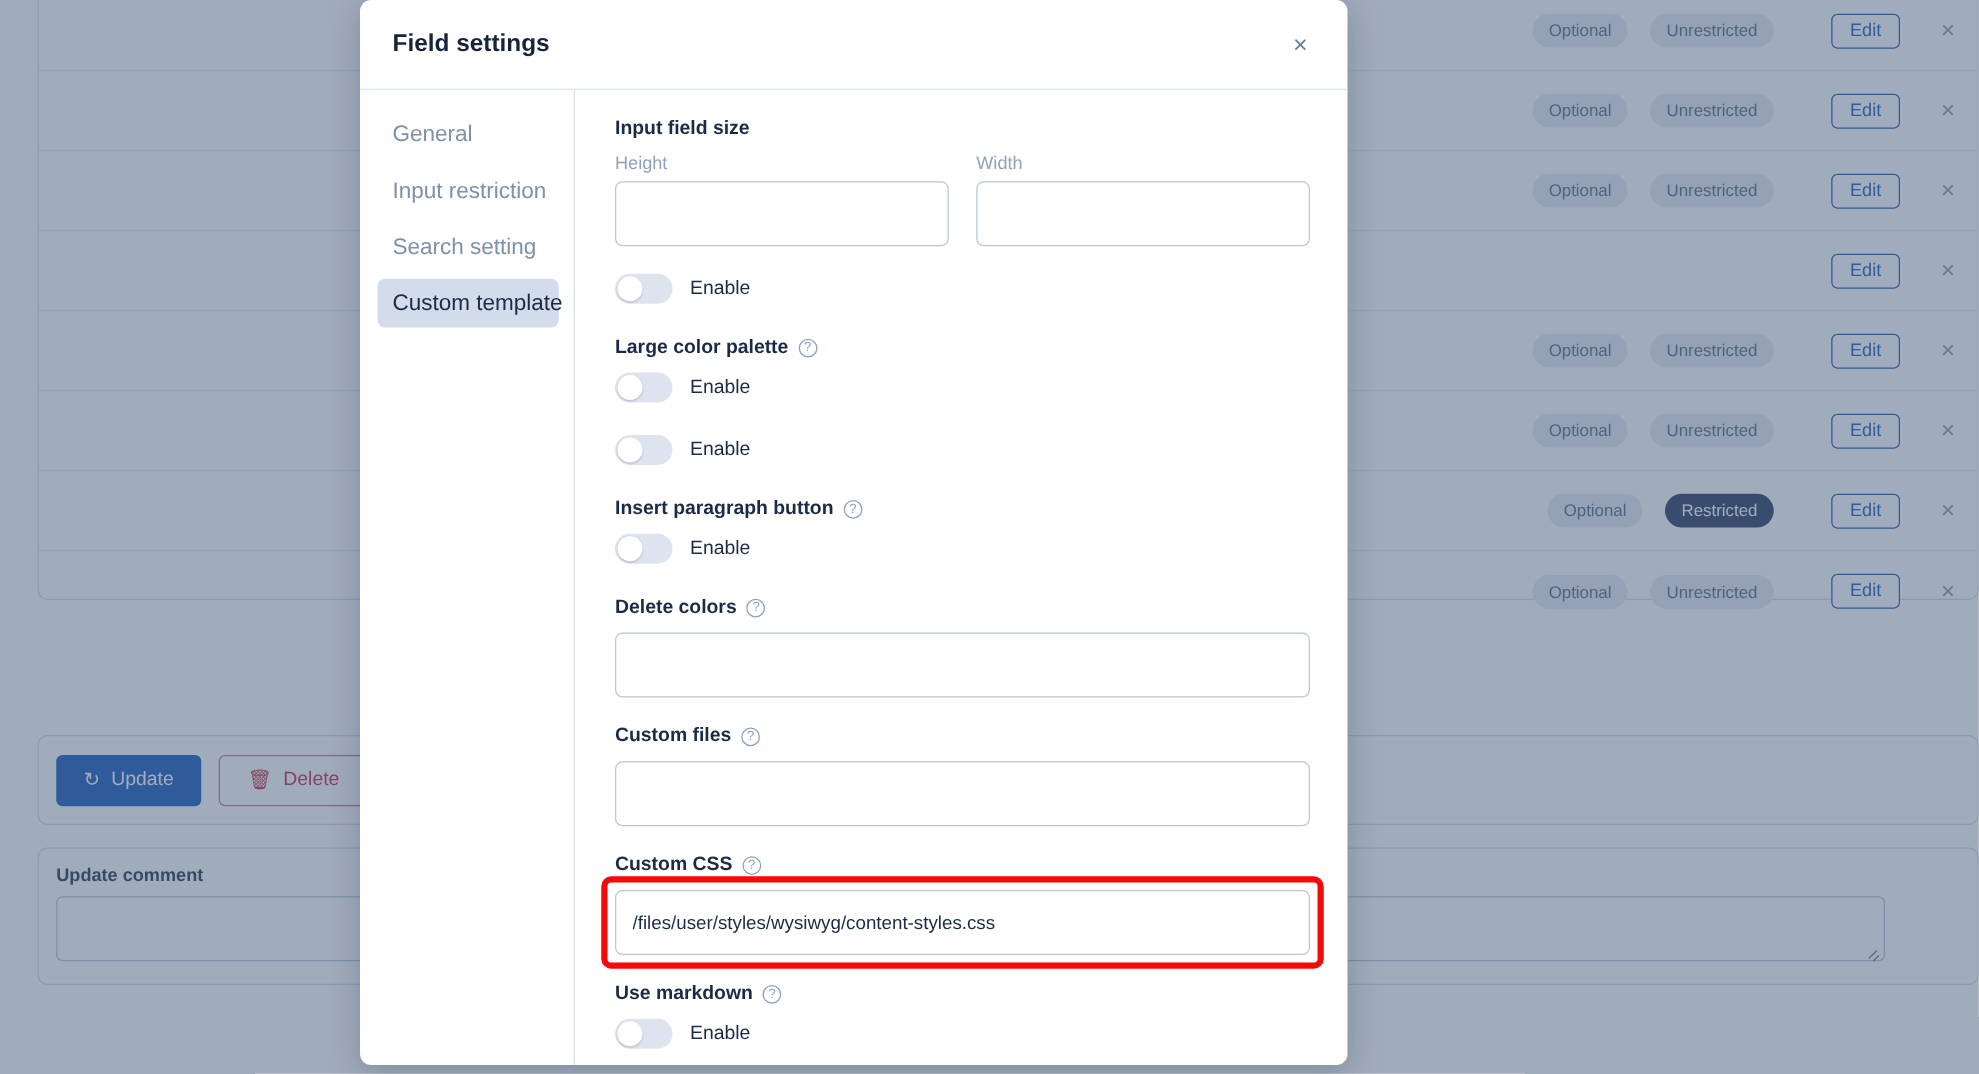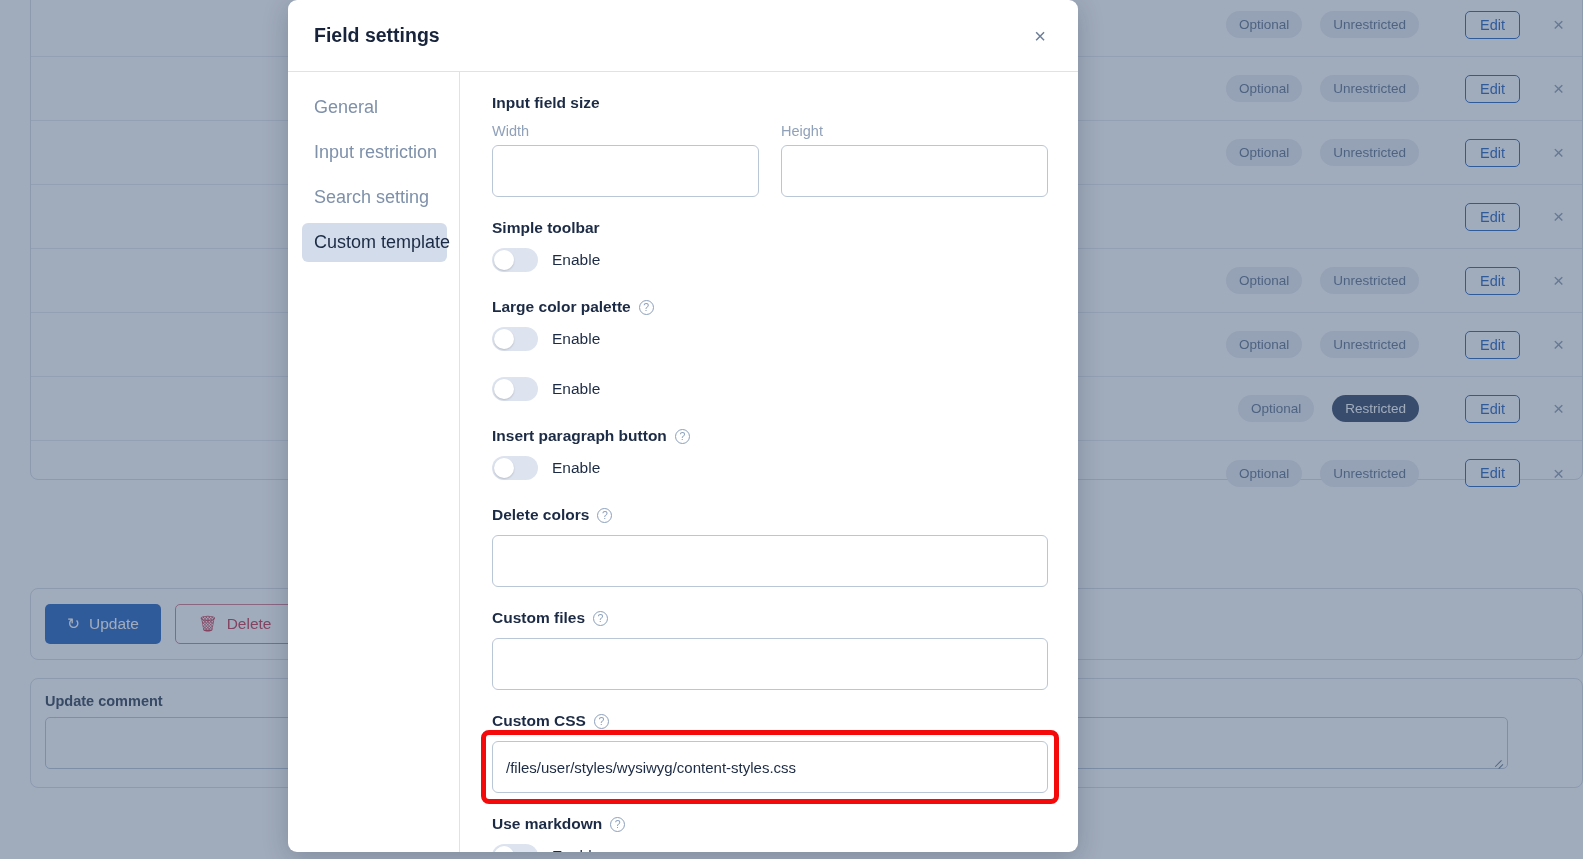--- a/index.html
+++ b/index.html
@@ -387,69 +387,66 @@
       <div class="side-item">Search setting</div>
       <div class="side-item active">Custom template</div>
     </div>
 
     <div class="modal-main">
 
       <div class="block-tight">
         <div class="sec-title">Input field size</div>
         <div class="size-row">
           <div class="size-col">
+            <div class="sub-label">Height</div>
+            <input class="txt-input" type="text" value="" style="">
+          </div>
+          <div class="size-col">
             <div class="sub-label">Width</div>
             <input class="txt-input" type="text" value="" style="">
           </div>
-          <div class="size-col">
-            <div class="sub-label">Height</div>
-            <input class="txt-input" type="text" value="" style="">
-          </div>
-        </div>
-      </div>
-
-      <div class="block">
-        <div class="sec-title">
-          <span>Simple toolbar</span>
-        </div>
-        <div class="toggle-row">
-          <button class="toggle"></button>
-          <span class="toggle-label">Enable</span>
-        </div>
-      </div>
-
-      <div class="block">
-        <div class="sec-title">
-          <span>Large color palette</span>
-          <span class="help-icon">?</span>
-        </div>
-        <div class="toggle-row">
-          <button class="toggle"></button>
-          <span class="toggle-label">Enable</span>
         </div>
       </div>
 
       <div class="block">
         <div class="toggle-row">
           <button class="toggle"></button>
           <span class="toggle-label">Enable</span>
         </div>
       </div>
 
       <div class="block">
         <div class="sec-title">
-          <span>Insert paragraph button</span>
+          <span>Large color palette</span>
           <span class="help-icon">?</span>
         </div>
         <div class="toggle-row">
           <button class="toggle"></button>
           <span class="toggle-label">Enable</span>
         </div>
       </div>
 
+      <div class="block">
+        <div class="toggle-row">
+          <button class="toggle"></button>
+          <span class="toggle-label">Enable</span>
+        </div>
+      </div>
+
+      <div class="block">
+        <div class="sec-title">
+          <span>Insert paragraph button</span>
+          <span class="help-icon">?</span>
+        </div>
+        <div class="toggle-row">
+          <button class="toggle"></button>
+          <span class="toggle-label">Enable</span>
+        </div>
+      </div>
+
       <div class="block-tight">
         <div class="sec-title">
           <span>Delete colors</span>
           <span class="help-icon">?</span>
         </div>
         <input class="txt-input field-wide" type="text" value="" style="">
       </div>
 
       <div class="block-tight">
         <div class="sec-title">

